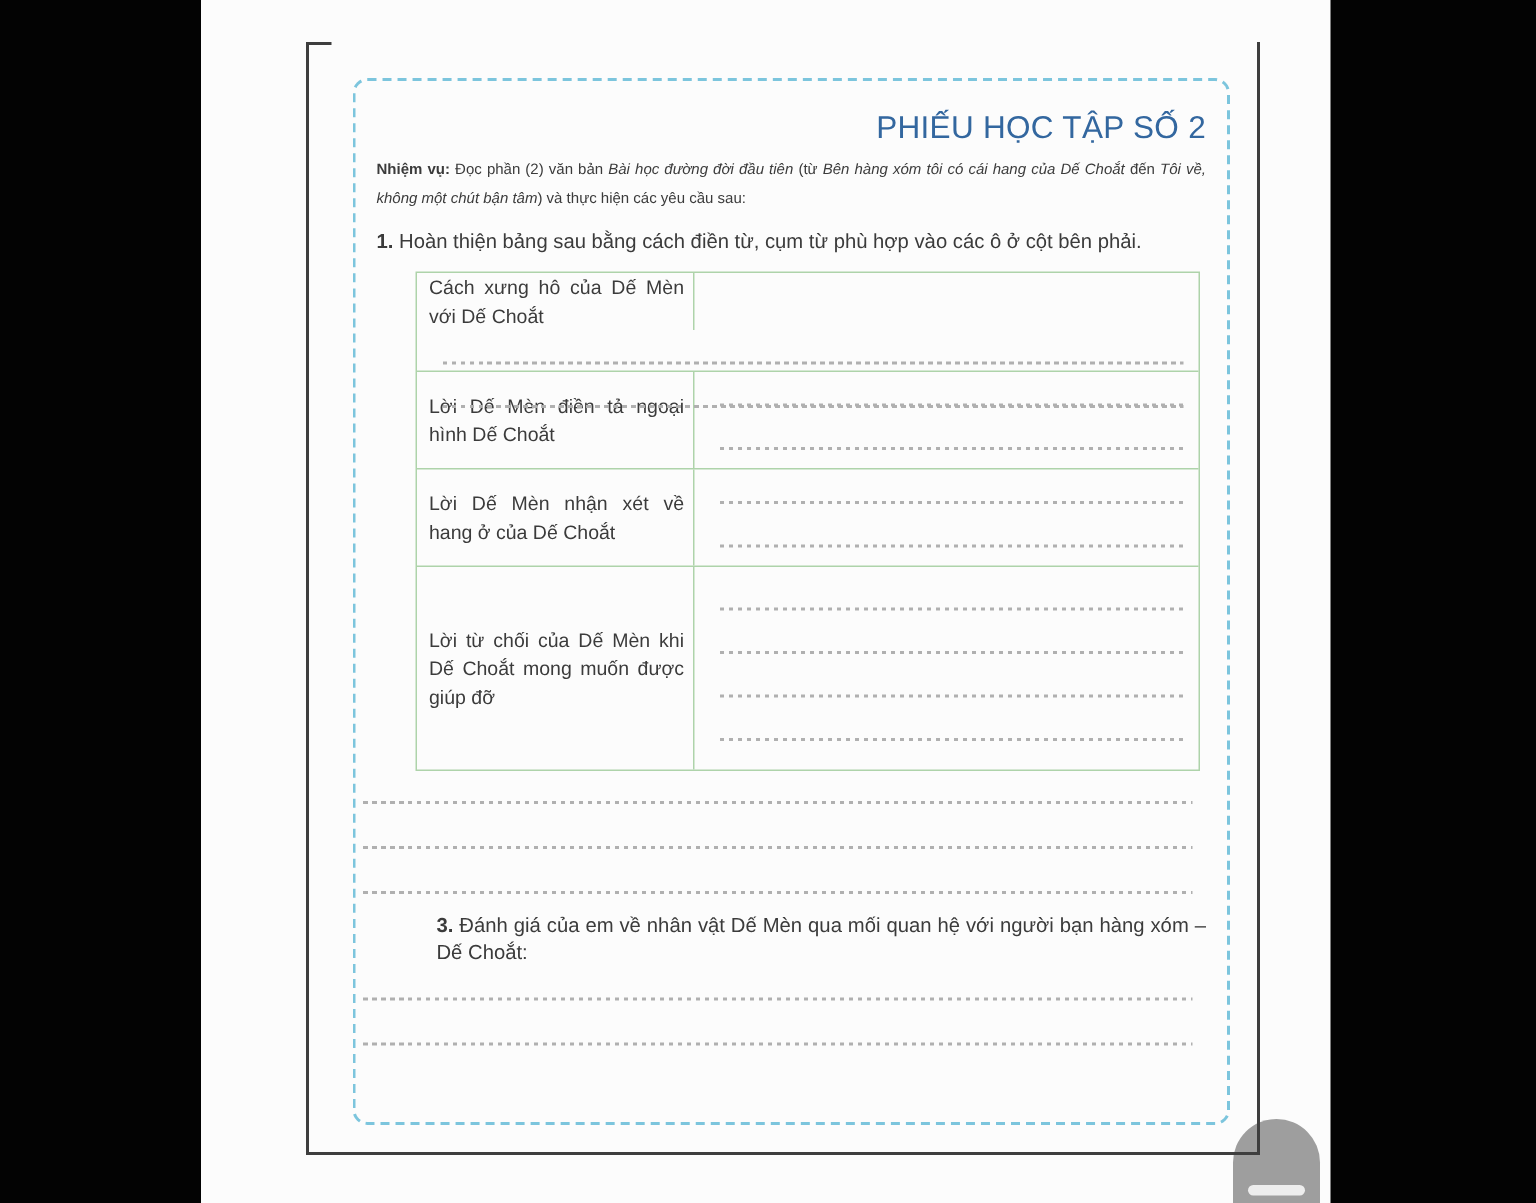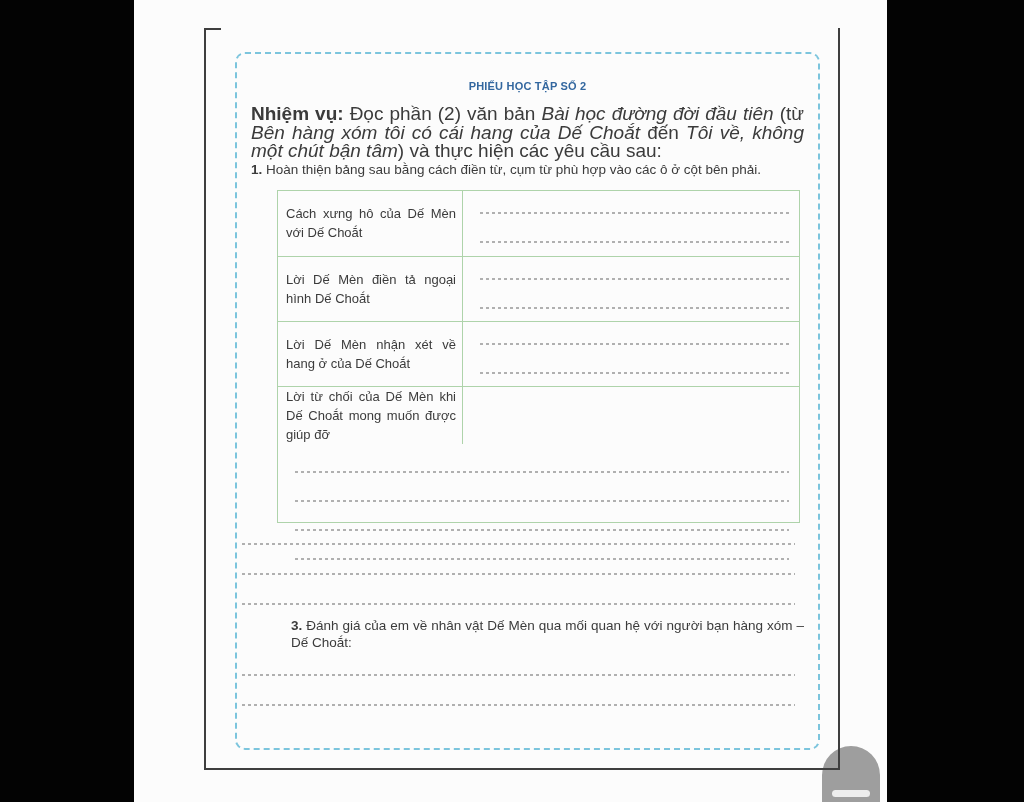--- a/index.html
+++ b/index.html
@@ -38,30 +38,30 @@
     background:var(--page_border,#3e3e3e);
   }
 
   
   .sheet{
     margin:24px 0 0 29px;width:585px;height:698px;box-sizing:border-box;
     border:2px dashed var(--dashed_border,#7cc5dd);
     border-radius:10px;padding:0 14px;overflow:hidden;
   }
   .sheet-title{
-    margin:24px 0 0;text-align:center;
-    font-size:11px;line-height:16px;font-weight:700;letter-spacing:.2px;
+    margin:24px 0 0;text-align:right;
+    font-size:21px;line-height:16px;font-weight:400;letter-spacing:.2px;
     color:var(--accent_blue,#33679f);
   }
-  .task{margin:11px 0 0;font-size:19px;line-height:18.5px;text-align:justify;}
+  .task{margin:11px 0 0;font-size:10px;line-height:18.5px;text-align:justify;}
   .b{font-weight:700}
   .i{font-style:italic}
   .q{margin:0;font-size:13.5px;line-height:17px;}
   .q .num{font-weight:700;}
-  #q1{margin-top:0;}
+  #q1{margin-top:10px;}
   #q2{margin-top:13px;}
   #q3{margin-top:12px;line-height:17.5px;text-align:justify;margin-left:40px;}
 
   
   .ws-table{
     margin:12px 0 0 26px;width:523px;box-sizing:border-box;
     border:1px solid var(--table_border,#aed3aa);
   }
   .ws-row{display:flex;box-sizing:border-box;}
   .ws-row + .ws-row{border-top:1px solid var(--table_border,#aed3aa);}
@@ -107,21 +107,21 @@
   <div class="page-top-corner"></div>
 
   <div class="sheet">
     <div class="sheet-title">PHIẾU HỌC TẬP SỐ 2</div>
 
     <p class="task"><span class="b">Nhiệm vụ:</span><span> Đọc phần (2) văn bản </span><span class="i">Bài học đường đời đầu tiên</span><span> (từ </span><span class="i">Bên hàng xóm tôi có cái hang của Dế Choắt</span><span> đến </span><span class="i">Tôi về, không một chút bận tâm</span><span>) và thực hiện các yêu cầu sau:</span></p>
 
     <p class="q" id="q1"><span class="num">1.</span><span> Hoàn thiện bảng sau bằng cách điền từ, cụm từ phù hợp vào các ô ở cột bên phải.</span></p>
 
     <div class="ws-table">
-        <div class="ws-row" style="height: 65px;">
+        <div class="ws-row" style="height: 65px; flex-direction: column;">
           <div class="ws-label">
             <span>Cách xưng hô của Dế Mèn với Dế Choắt</span>
           </div>
           <div class="ws-answer">
             <div class="dotline"></div>
             <div class="dotline"></div>
           </div>
         </div>
         <div class="ws-row" style="height: 65px;">
           <div class="ws-label">
@@ -134,21 +134,21 @@
         </div>
         <div class="ws-row" style="height: 65px; justify-content: space-between;">
           <div class="ws-label">
             <span>Lời Dế Mèn nhận xét về hang ở của Dế Choắt</span>
           </div>
           <div class="ws-answer">
             <div class="dotline"></div>
             <div class="dotline"></div>
           </div>
         </div>
-        <div class="ws-row" style="height: 136px; flex-direction: column;">
+        <div class="ws-row" style="height: 136px;">
           <div class="ws-label">
             <span>Lời từ chối của Dế Mèn khi Dế Choắt mong muốn được giúp đỡ</span>
           </div>
           <div class="ws-answer tall">
             <div class="dotline"></div>
             <div class="dotline"></div>
             <div class="dotline"></div>
             <div class="dotline"></div>
           </div>
         </div>

